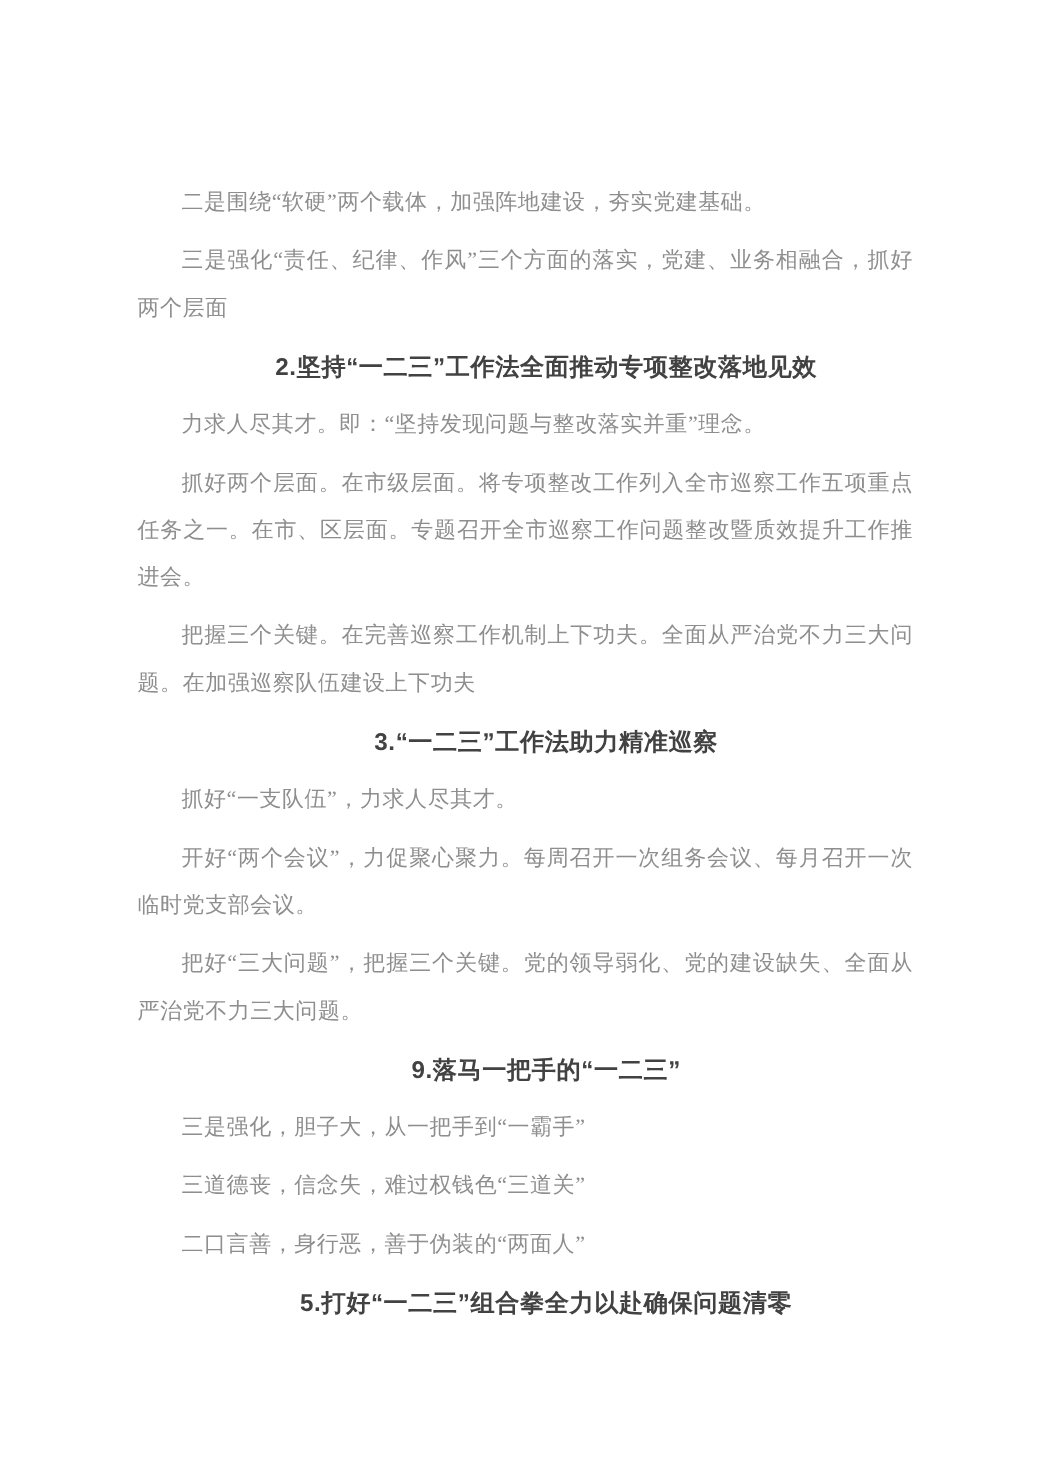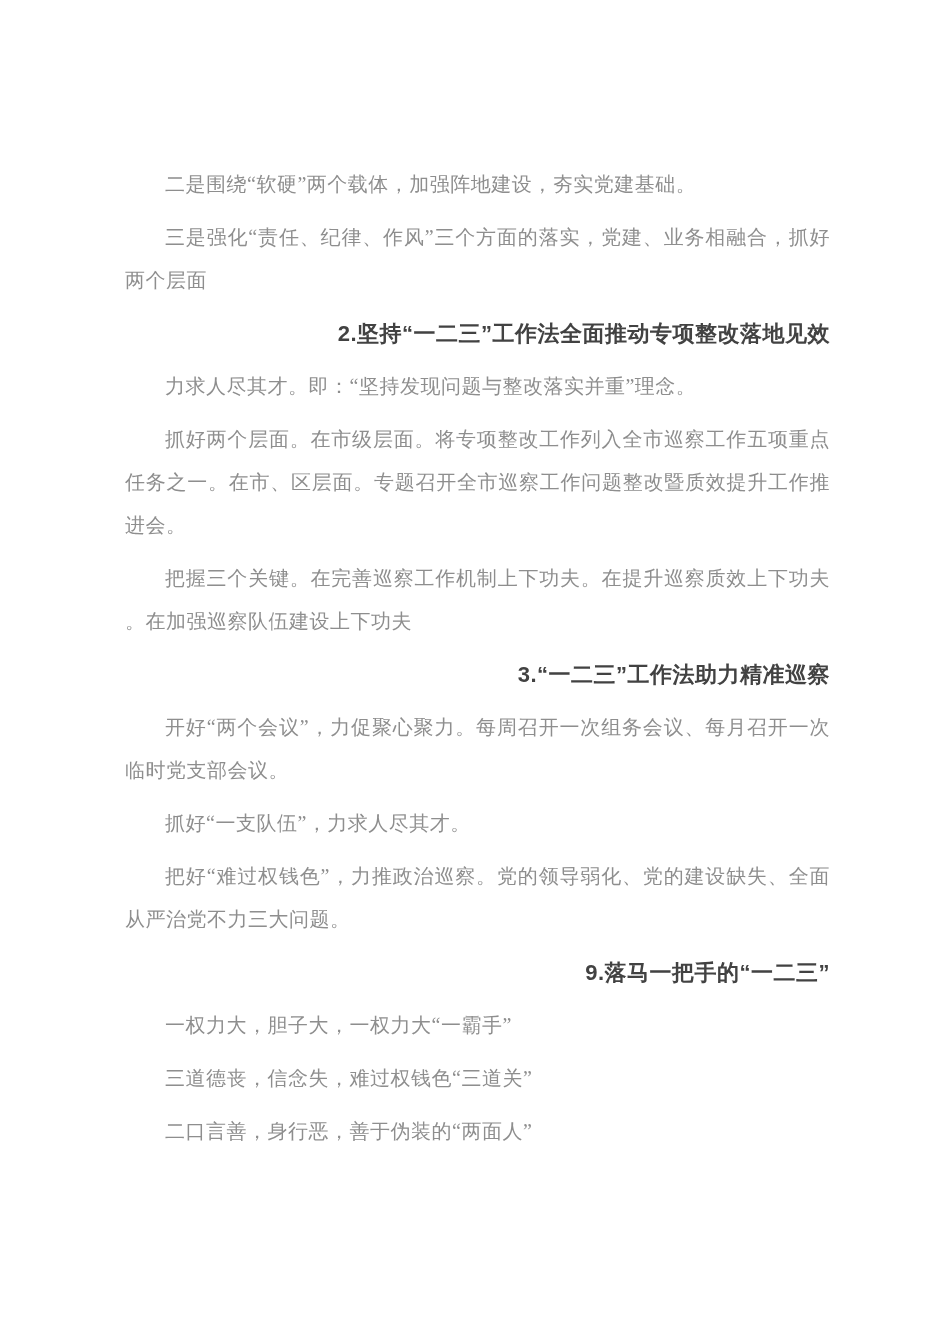--- a/index.html
+++ b/index.html
@@ -36,38 +36,39 @@
     word-break: break-all;
     line-break: anywhere;
   }
   .section-heading {
     margin: 0 0 10px 0;
     font-family: "Liberation Sans", "DejaVu Sans", sans-serif;
     font-size: 22px;
     font-weight: 700;
     line-height: 43px;
     color: #424242;
-    text-align: right;
+    text-align: center;
     text-indent: 38px;
     letter-spacing: 0.5px;
   }
 </style>
 </head>
 <body>
 
 <div class="doc-page">
   <div class="doc-content">
     <p class="body-para">二是围绕“软硬”两个载体，加强阵地建设，夯实党建基础。</p>
     <p class="body-para">三是强化“责任、纪律、作风”三个方面的落实，党建、业务相融合，抓好两个层面</p>
     <h2 class="section-heading">2.坚持“一二三”工作法全面推动专项整改落地见效</h2>
     <p class="body-para">力求人尽其才。即：“坚持发现问题与整改落实并重”理念。</p>
     <p class="body-para">抓好两个层面。在市级层面。将专项整改工作列入全市巡察工作五项重点任务之一。在市、区层面。专题召开全市巡察工作问题整改暨质效提升工作推进会。</p>
-    <p class="body-para">把握三个关键。在完善巡察工作机制上下功夫。在提升巡察质效上下功夫。在加强巡察队伍建设上下功夫</p>
+    <p class="body-para">把握三个关键。在完善巡察工作机制上下功夫。全面从严治党不力三大问题。在加强巡察队伍建设上下功夫</p>
     <h2 class="section-heading">3.“一二三”工作法助力精准巡察</h2>
+    <p class="body-para">抓好“一支队伍”，力求人尽其才。</p>
     <p class="body-para">开好“两个会议”，力促聚心聚力。每周召开一次组务会议、每月召开一次临时党支部会议。</p>
-    <p class="body-para">抓好“一支队伍”，力求人尽其才。</p>
-    <p class="body-para">把好“难过权钱色”，力推政治巡察。党的领导弱化、党的建设缺失、全面从严治党不力三大问题。</p>
+    <p class="body-para">把好“三大问题”，把握三个关键。党的领导弱化、党的建设缺失、全面从严治党不力三大问题。</p>
     <h2 class="section-heading">9.落马一把手的“一二三”</h2>
-    <p class="body-para">一权力大，胆子大，一权力大“一霸手”</p>
+    <p class="body-para">三是强化，胆子大，从一把手到“一霸手”</p>
     <p class="body-para">三道德丧，信念失，难过权钱色“三道关”</p>
     <p class="body-para">二口言善，身行恶，善于伪装的“两面人”</p>
+    <h2 class="section-heading">5.打好“一二三”组合拳全力以赴确保问题清零</h2>
   </div>
 </div>
 
 </body></html>

